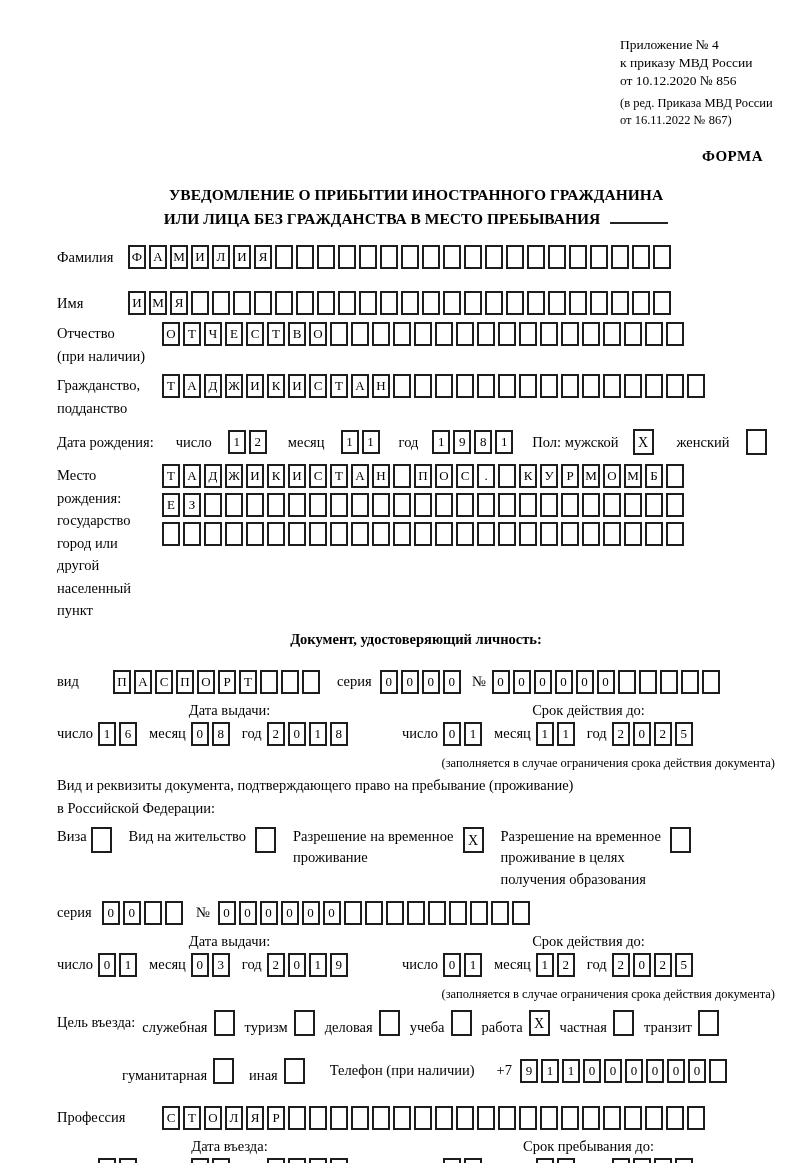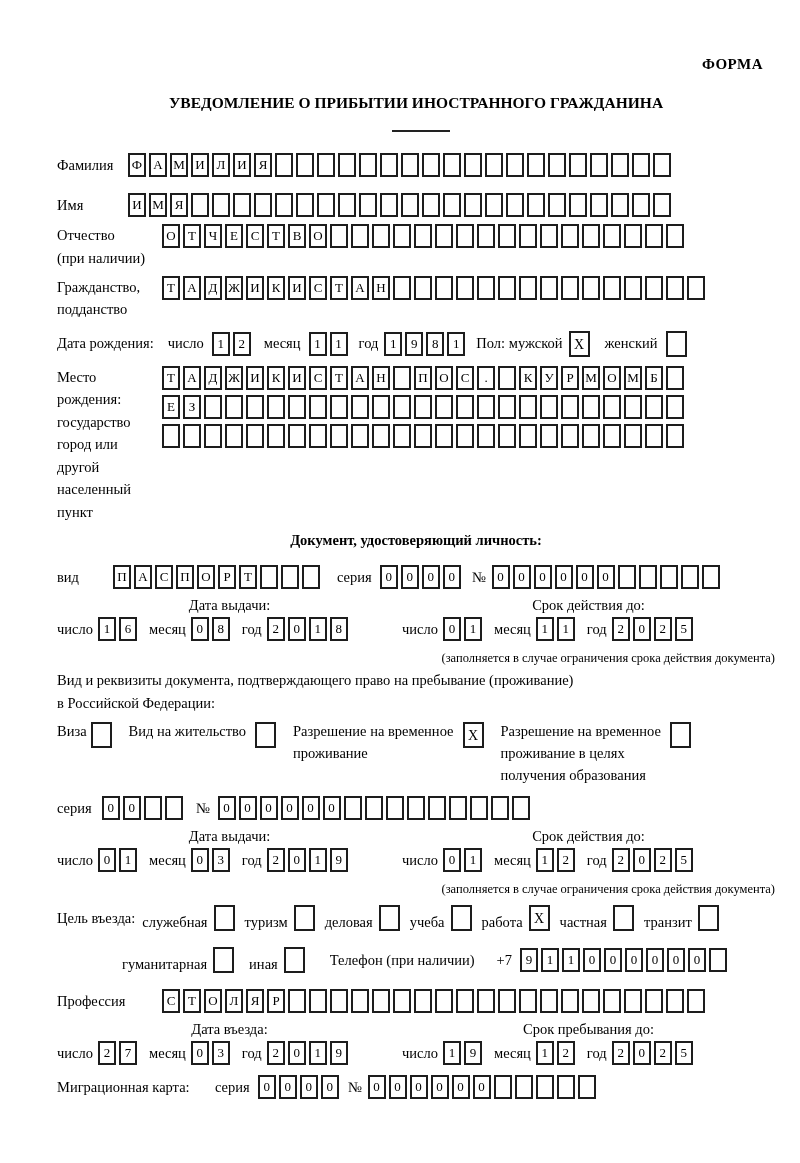--- a/index.html
+++ b/index.html
@@ -10,21 +10,21 @@
   .appendix{margin-left:563px;font-size:13.5px;line-height:1.35;}
   .appendix .small{font-size:12.5px;margin-top:4px;line-height:1.35;}
   .forma{ text-align:right;font-weight:bold;font-size:15px;margin-top:20px;padding-right:12px;letter-spacing:.5px;}
 
   
   .title{text-align:center;font-weight:bold;font-size:15.5px;line-height:1.55;margin-top:18px;}
   .blank-line{display:inline-block;width:58px;border-bottom:2px solid #222;height:12px;margin-left:10px;}
   .sec-heading{font-weight:bold;font-size:14.6px;margin-top:24px;letter-spacing:.2px;}
 
   
-  .row{display:flex;align-items:center;margin-top:16px;}
+  .row{display:flex;align-items:center;margin-top:22px;}
   .row-top{display:flex;align-items:flex-start;margin-top:7px;}
   .lbl{font-size:14.5px;white-space:nowrap;}
   .lbl-col{flex:0 0 auto;font-size:14.5px;line-height:1.55;}
   .w-name{width:71px;}
   .w-mid{width:105px;}
 
   
   .cells{display:inline-flex;flex-wrap:nowrap;}
   .cell{box-sizing:border-box;display:inline-block;width:18px;height:24px;border:2px solid #1d1d1d;
         margin-right:3px;text-align:center;font-size:13px;line-height:20px;background:#fff;}
@@ -56,25 +56,34 @@
   .opt{display:inline-flex;align-items:flex-end;margin-right:7px;}
   .opt .lbl{margin-right:6px;}
 
   .indent65{margin-left:65px;}
 </style>
 </head>
 <body>
 
 <div class="page">
 
+  <div class="appendix">
+    <div>Приложение № 4</div>
+    <div>к приказу МВД России</div>
+    <div>от 10.12.2020 № 856</div>
+    <div class="small">
+      <div>(в ред. Приказа МВД России</div>
+      <div>от 16.11.2022 № 867)</div>
+    </div>
+  </div>
   <div class="forma">ФОРМА</div>
 
   <div class="title">
     <div>УВЕДОМЛЕНИЕ О ПРИБЫТИИ ИНОСТРАННОГО ГРАЖДАНИНА</div>
-    <div><span class="blank-line"></span></div>
+    <div><span>ИЛИ ЛИЦА БЕЗ ГРАЖДАНСТВА В МЕСТО ПРЕБЫВАНИЯ</span><span class="blank-line"></span></div>
   </div>
 
 
   <div class="row" style="margin-top:14px;">
     <span class="lbl w-name">Фамилия</span>
     <span class="cells">
         <span class="cell">Ф</span>
         <span class="cell">А</span>
         <span class="cell">М</span>
         <span class="cell">И</span>
@@ -197,21 +206,21 @@
         <span class="cell"></span>
         <span class="cell"></span>
         <span class="cell"></span>
         <span class="cell"></span>
         <span class="cell"></span>
         <span class="cell"></span>
         <span class="cell"></span>
       </span>
   </div>
 
-  <div class="row" style="margin-top:10px;">
+  <div class="row" style="margin-top:10px;gap:8px;">
     <span class="lbl" style="margin-right:14px;">Дата рождения:</span>
     <span class="lbl" style="margin-right:8px;">число</span>
     <span class="cells" style="margin-right:10px;">
         <span class="cell">1</span>
         <span class="cell">2</span>
       </span>
     <span class="lbl" style="margin-right:8px;">месяц</span>
     <span class="cells" style="margin-right:8px;">
         <span class="cell">1</span>
         <span class="cell">1</span>

